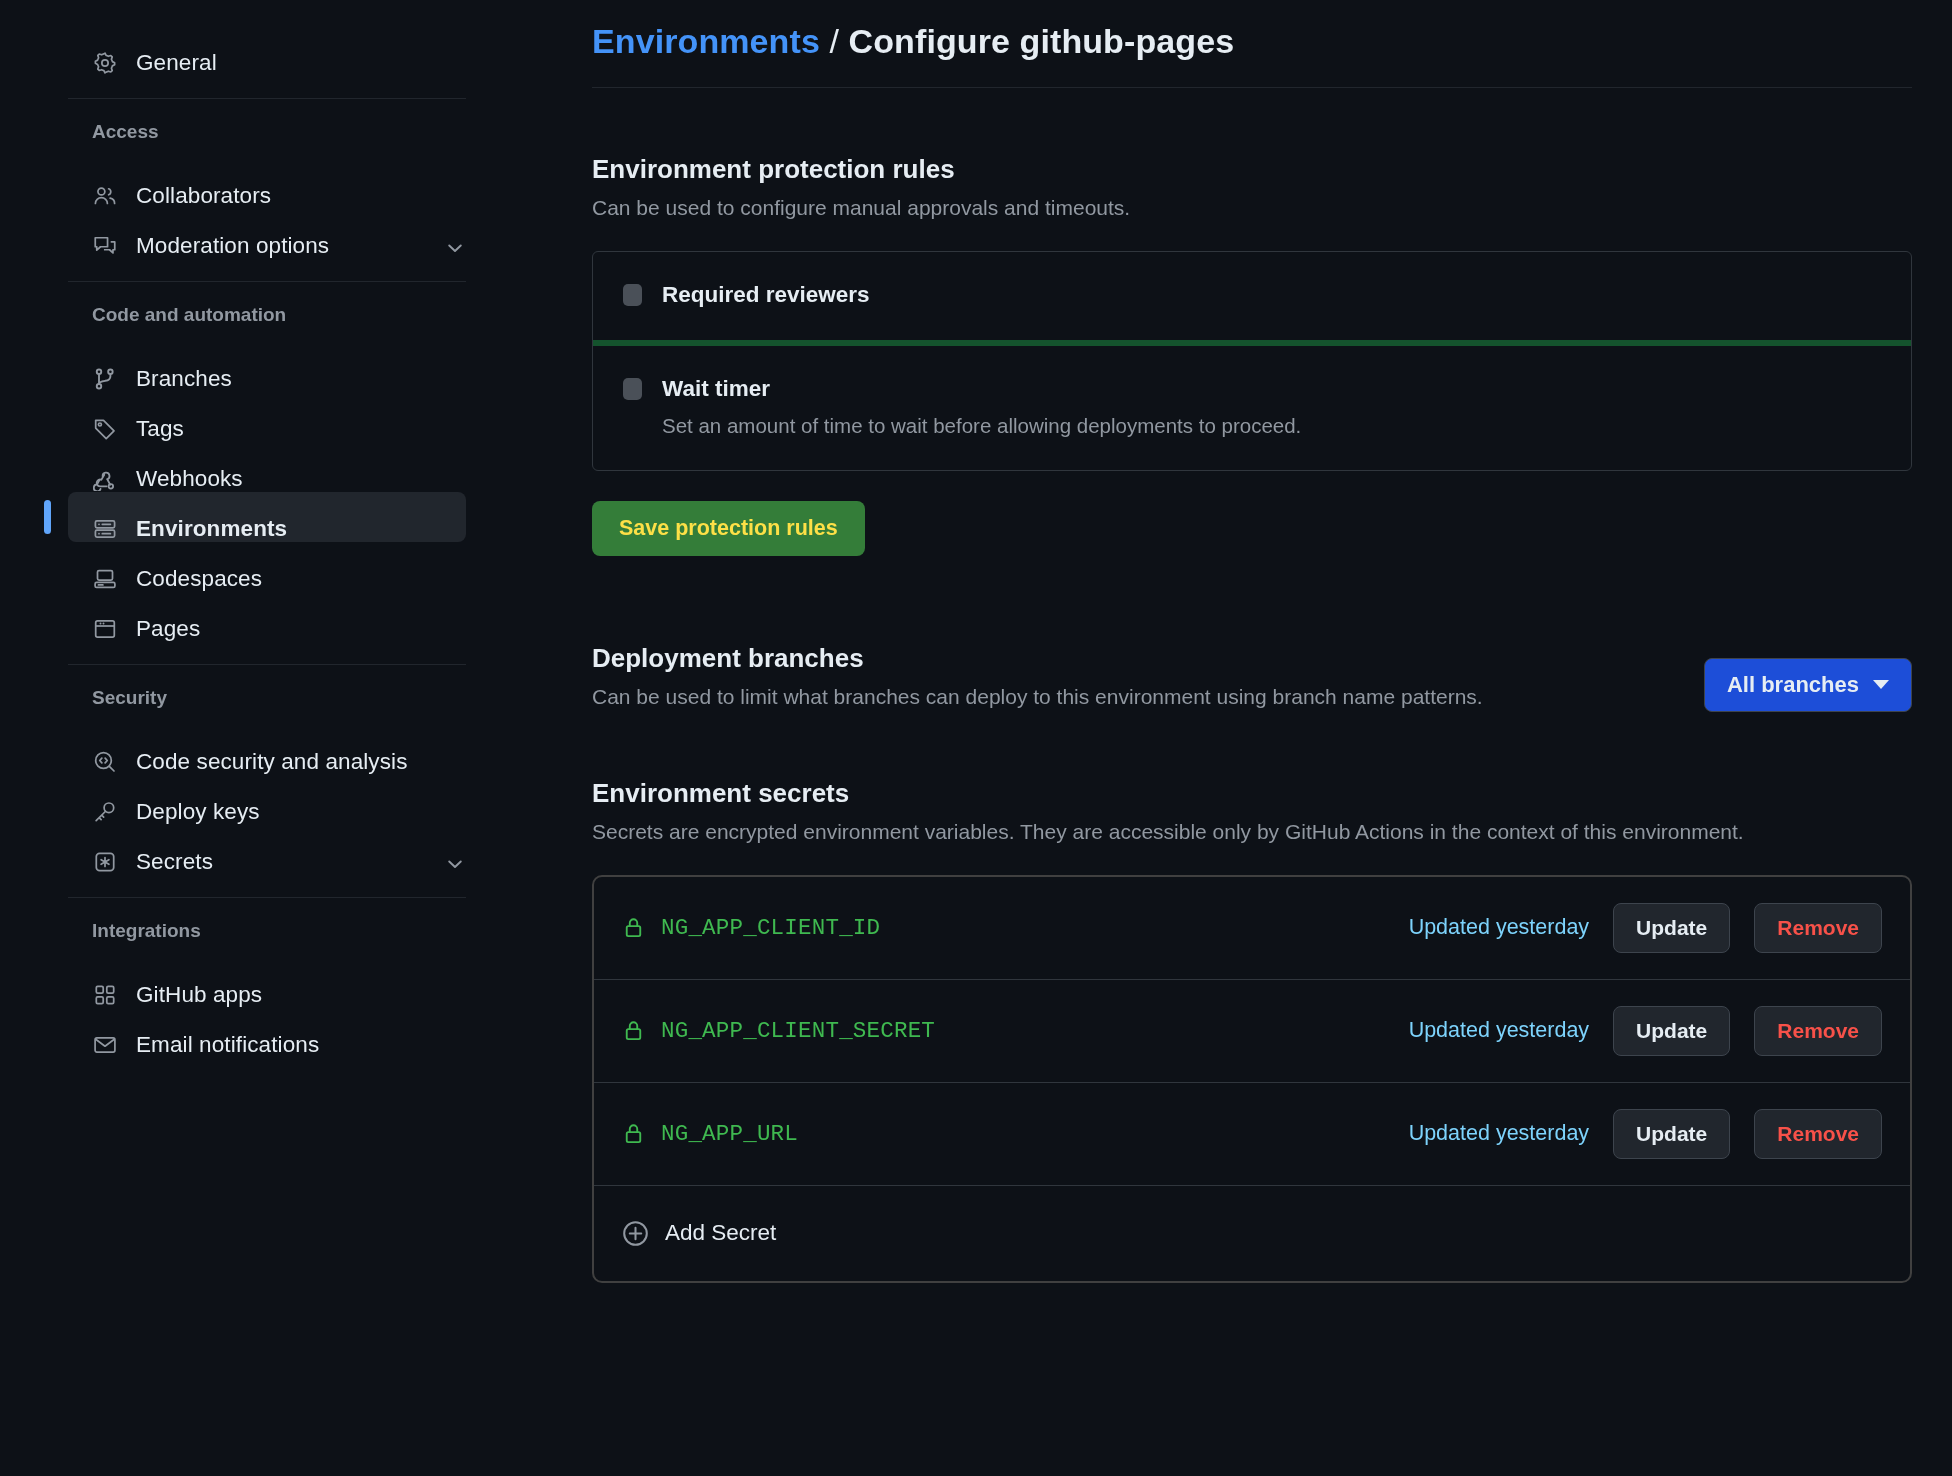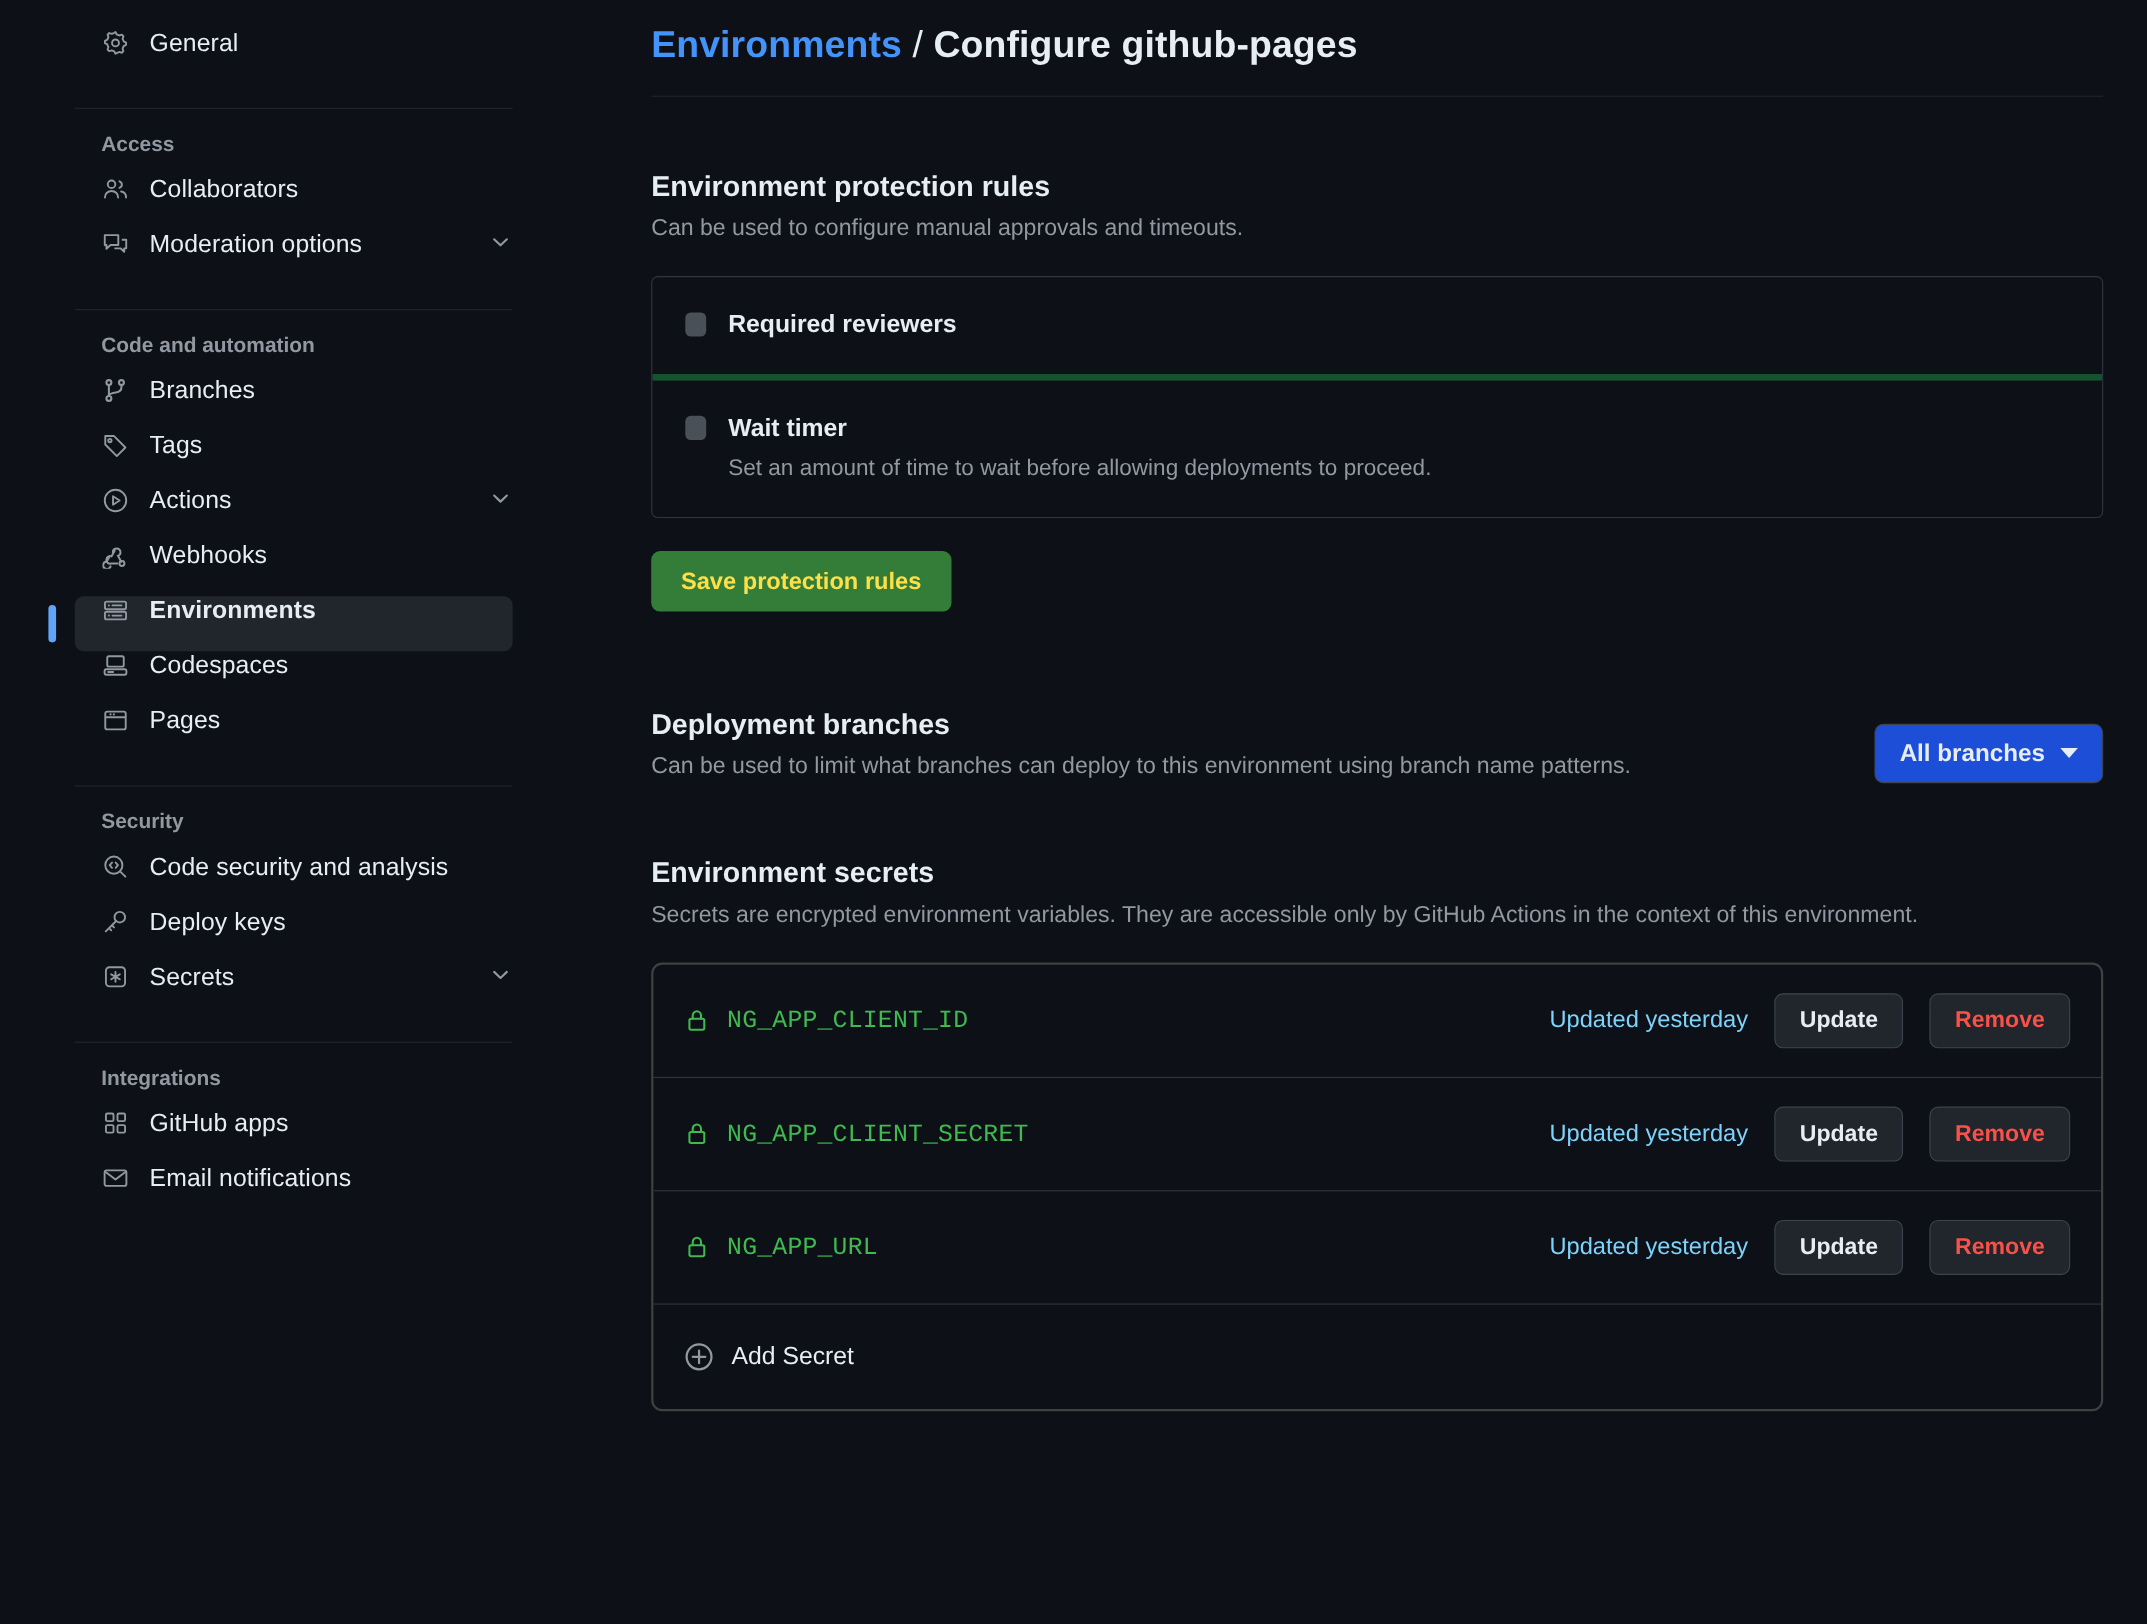--- a/index.html
+++ b/index.html
@@ -17,21 +17,21 @@
     width: 570px;
     flex: 0 0 570px;
     padding-top: 26px;
     padding-left: 68px;
     padding-right: 0;
   }
   .nav-group { padding-right: 104px; }
   .nav-item {
     position: relative;
     display: flex;
-    align-items: flex-start;
+    align-items: flex-end;
     height: 50px;
     padding-left: 24px;
     border-radius: 8px;
     cursor: pointer;
     color: #e6edf3;
   }
   .nav-item.active { background: #21262d; }
   .nav-item.active .active-bar {
     position: absolute;
     left: -24px;
@@ -273,34 +273,20 @@
             <span class="nav-label">Branches</span>
           </div>
           <div class="nav-item">
             <span class="ico">
               <svg viewBox="0 0 16 16" fill="none" stroke="currentColor" stroke-width="1.15">
                 <path d="M1.8 7.4V2.2h5.2l7 7-5.2 5.2-7-7z" stroke-linejoin="round"></path>
                 <circle cx="4.6" cy="5" r="1"></circle>
               </svg>
             </span>
             <span class="nav-label">Tags</span>
-          </div>
-          <div class="nav-item">
-            <span class="ico">
-              <svg viewBox="0 0 16 16" fill="none" stroke="currentColor" stroke-width="1.15">
-                <circle cx="8" cy="8" r="6.5"></circle>
-                <path d="M6.5 5.4l4 2.6-4 2.6V5.4z" stroke-linejoin="round"></path>
-              </svg>
-            </span>
-            <span class="nav-label">Actions</span>
-            <span class="chev">
-              <svg viewBox="0 0 16 16" fill="none" stroke="currentColor" stroke-width="1.4" stroke-linecap="round" stroke-linejoin="round">
-                <path d="M3.8 6.2L8 10.2l4.2-4"></path>
-              </svg>
-            </span>
           </div>
           <div class="nav-item">
             <span class="ico">
               <svg viewBox="0 0 16 16" fill="none" stroke="currentColor" stroke-width="1.2" stroke-linecap="round">
                 <path d="M6.4 6.1a2.3 2.3 0 113.1 2.1l2 3.6"></path>
                 <path d="M9.1 12.9H5.2a2.3 2.3 0 11.4-4.4l1.9-3.3"></path>
                 <path d="M4.4 8.6L2.7 11.6a2.3 2.3 0 102.3 3"></path>
                 <circle cx="11.9" cy="12.9" r="1.5"></circle>
               </svg>
             </span>

